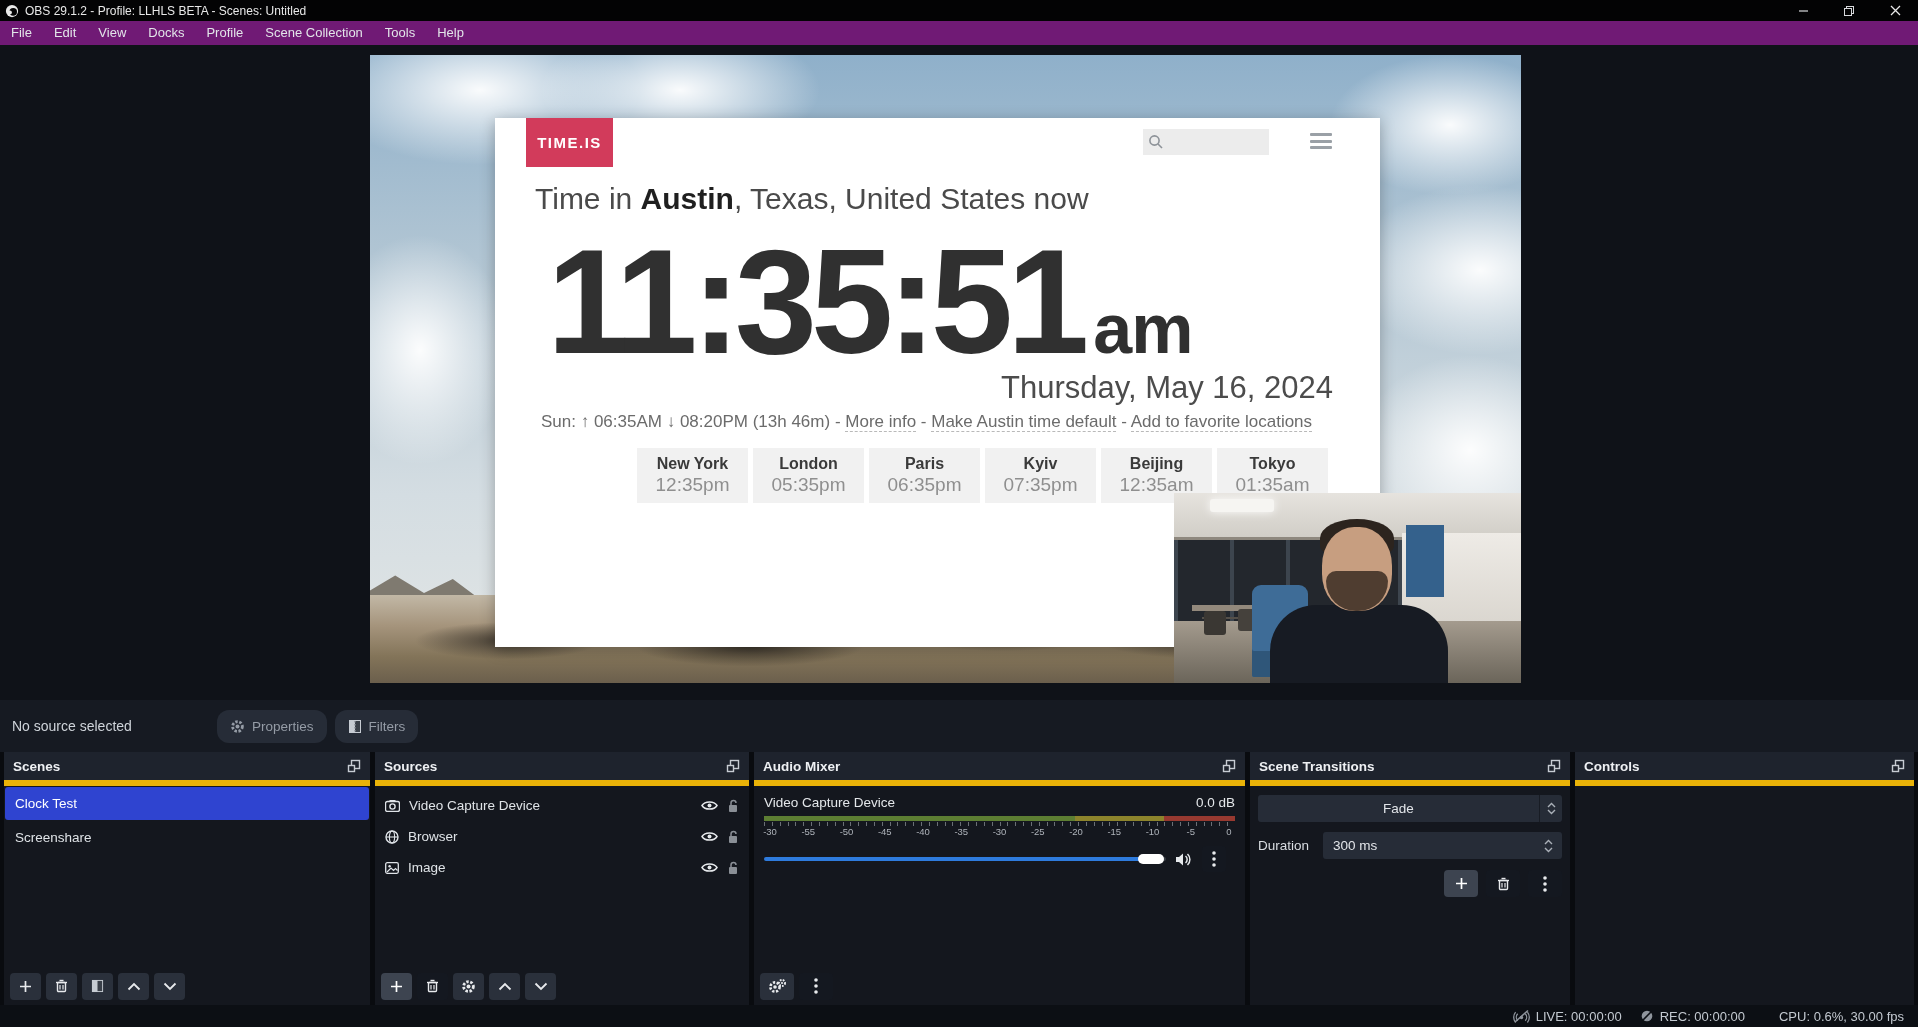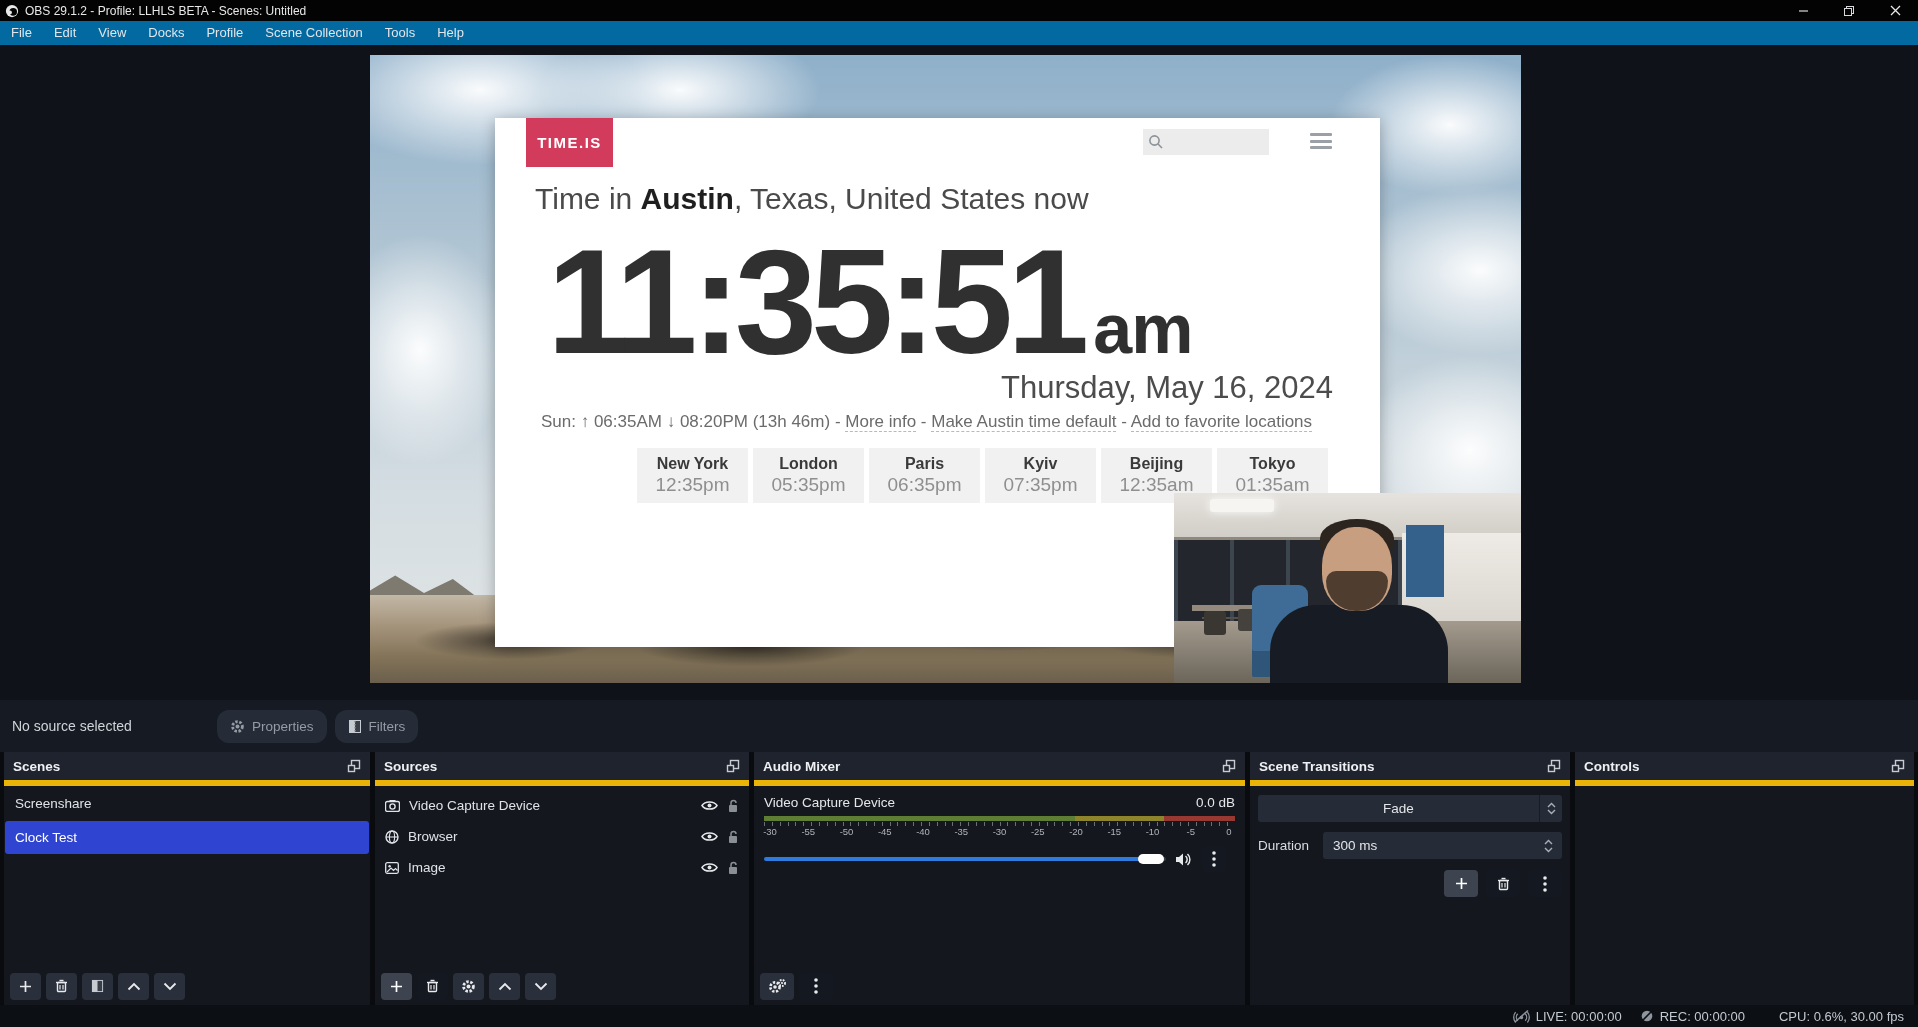--- a/index.html
+++ b/index.html
@@ -7,21 +7,21 @@
     width:1918px;height:1027px;overflow:hidden;position:relative;
     background:#0f1218;font-family:"Liberation Sans",sans-serif;
     -webkit-font-smoothing:antialiased;
   }
   
   .titlebar{height:21px;background:#030304;display:flex;align-items:center;color:#e8e8e8;font-size:12px;}
   .titlebar .logo{width:14px;height:14px;margin:0 6px 0 5px;}
   .win-controls{margin-left:auto;display:flex;height:100%;}
   .win-btn{width:46px;display:flex;align-items:center;justify-content:center;color:#d7d9dc;}
   
-  .menubar{height:24px;background:#0369a1;display:flex;align-items:center;font-size:13px;color:#e2e5e9;}
+  .menubar{height:24px;background:#701a75;display:flex;align-items:center;font-size:13px;color:#e2e5e9;}
   .menu-item{padding:0 11px;line-height:24px;}
   
   .preview{position:relative;height:655px;background:#0f1218;}
   .canvas{position:absolute;left:370px;top:10px;width:1151px;height:628px;overflow:hidden;
     background:linear-gradient(180deg,#8fb0ca 0%,#b4c7d4 35%,#d4dde2 70%,#e3e6e5 100%);}
   .cloud{position:absolute;background:radial-gradient(closest-side,rgba(255,255,255,.95),rgba(255,255,255,0));}
   .mountain{position:absolute;left:0;bottom:60px;width:180px;height:50px;background:#6f675c;
     clip-path:polygon(0 35%,14% 5%,30% 40%,46% 12%,62% 55%,80% 35%,100% 100%,0 100%);opacity:.85;}
   .desert{position:absolute;left:0;bottom:0;width:100%;height:88px;
     background:
@@ -274,22 +274,22 @@
 
   <div class="panel p-scenes">
     <div class="panel-header">
       <span>Scenes</span>
       <svg class="popout" width="14" height="14" viewBox="0 0 14 14">
         <rect x="4.5" y="1.5" width="8" height="8" fill="none" stroke="#c7ccd3" stroke-width="1.4"></rect>
         <rect x="1.5" y="6.5" width="6" height="6" fill="#1e232d" stroke="#c7ccd3" stroke-width="1.4"></rect>
       </svg>
     </div>
     <div class="panel-body">
+      <div class="scene-item selected" style="background:#2f44d0;">Clock Test</div>
       <div class="scene-item">Screenshare</div>
-      <div class="scene-item selected" style="background:#2f44d0;">Clock Test</div>
     </div>
     <div class="panel-footer">
       <div class="icon-btn">
           <svg width="13" height="13" viewBox="0 0 13 13">
             <path d="M6.5 1 V12 M1 6.5 H12" stroke="#e8eaed" stroke-width="1.7"></path>
           </svg>
         </div>
       <div class="icon-btn">
           <svg width="13" height="14" viewBox="0 0 13 14">
             <rect x="2.5" y="3.5" width="8" height="9" rx="1" fill="none" stroke="#e8eaed" stroke-width="1.4"></rect>

